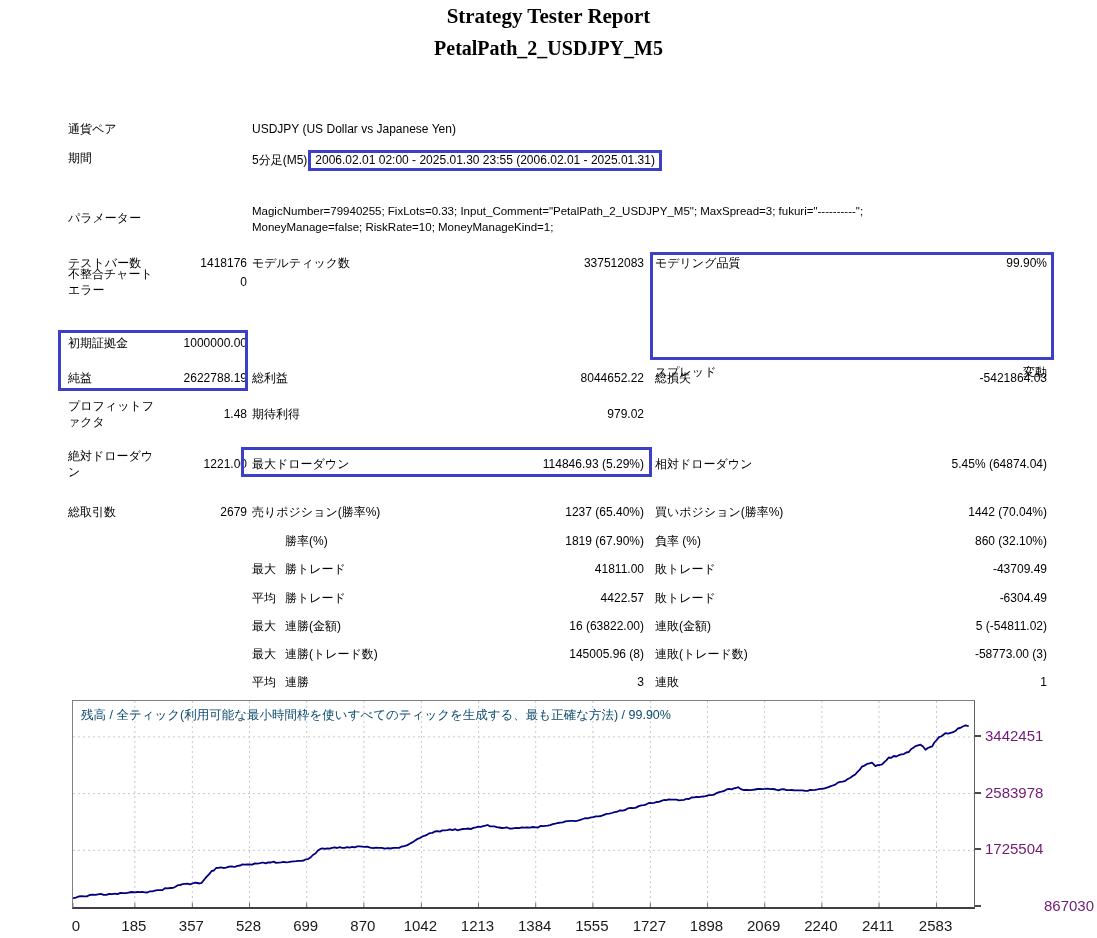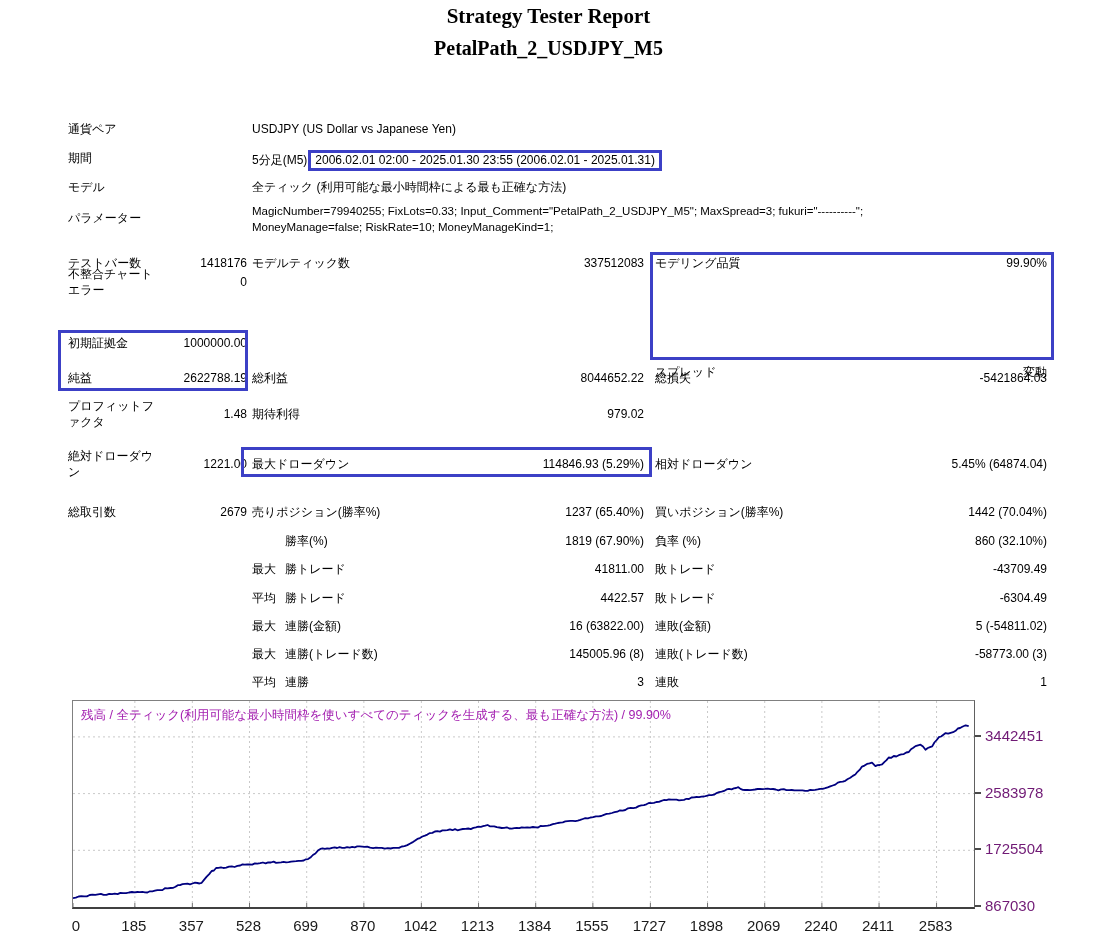--- a/index.html
+++ b/index.html
@@ -38,45 +38,41 @@
   .c3v{position:absolute;left:800px;width:247px;text-align:right;}
   .voff{margin-top:8px;}
   .hl{position:absolute;border:3px solid var(--hl);box-sizing:border-box;pointer-events:none;background:transparent;}
   .chart{
     position:absolute;left:72px;top:700px;width:901px;height:206px;background:#fff;
     border-top:1px solid #808080;border-left:1px solid #808080;border-right:1px solid #606060;
     border-bottom:2px solid #404040;
   }
   .chart svg{position:absolute;left:0;top:0;}
   .chart-title{
-    position:absolute;left:8px;top:6px;font-size:12.5px;color:#a21caf;white-space:nowrap;
+    position:absolute;left:8px;top:6px;font-size:12.5px;color:#0c4a6e;white-space:nowrap;
   }
   .ylab{position:absolute;font-size:15px;color:#701a75;white-space:nowrap;}
   .ydash{position:absolute;width:6px;height:2px;background:#4a4a4a;}
   .xlab{position:absolute;top:917px;font-size:15px;color:#1a1a1a;transform:translateX(-50%);white-space:nowrap;}
 </style>
 </head>
 <body>
 
 <div class="page">
 
   <h1 class="rpt-title">Strategy Tester Report</h1>
   <h2 class="rpt-subtitle">PetalPath_2_USDJPY_M5</h2>
 
   <div class="irow" style="top:121px">
     <span class="ilabel">通貨ペア</span>
     <span class="ivalue">USDJPY (US Dollar vs Japanese Yen)</span>
   </div>
   <div class="irow" style="top:150px">
     <span class="ilabel">期間</span>
     <span class="ivalue"><span>5分足(M5)</span><span class="pbox">2006.02.01 02:00 - 2025.01.30 23:55 (2006.02.01 - 2025.01.31)</span></span>
-  </div>
-  <div class="irow" style="top:179px">
-    <span class="ilabel">モデル</span>
-    <span class="ivalue">全ティック (利用可能な最小時間枠による最も正確な方法)</span>
   </div>
   <div class="irow" style="top:210px">
     <span class="ilabel">パラメーター</span>
     <span class="pline" style="top:-7px">MagicNumber=79940255; FixLots=0.33; Input_Comment="PetalPath_2_USDJPY_M5"; MaxSpread=3; fukuri="----------";</span>
     <span class="pline" style="top:9px">MoneyManage=false; RiskRate=10; MoneyManageKind=1;</span>
   </div>
 
   <div id="stats">
       <div class="srow" style="top: 255px;">
         <span class="c1l">テストバー数</span>
@@ -217,21 +213,21 @@
     <div class="chart-title">残高 / 全ティック(利用可能な最小時間枠を使いすべてのティックを生成する、最も正確な方法) / 99.90%</div>
   </div>
   <div id="axis-labels">
       <div class="ydash" style="left: 975px; top: 734.9px;"></div>
       <div class="ylab" style="left: 985px; top: 726.9px;">3442451</div>
       <div class="ydash" style="left: 975px; top: 791.6px;"></div>
       <div class="ylab" style="left: 985px; top: 783.6px;">2583978</div>
       <div class="ydash" style="left: 975px; top: 848.3px;"></div>
       <div class="ylab" style="left: 985px; top: 840.3px;">1725504</div>
       <div class="ydash" style="left: 975px; top: 905px;"></div>
-      <div class="ylab" style="left: 985px; top: 897px; text-align: right;">867030</div>
+      <div class="ylab" style="left: 1044px; top: 897px; text-align: right;">867030</div>
       <div class="xlab" style="left: 76px;">0</div>
       <div class="xlab" style="left: 133.85px;">185</div>
       <div class="xlab" style="left: 191.353px;">357</div>
       <div class="xlab" style="left: 248.522px;">528</div>
       <div class="xlab" style="left: 305.692px;">699</div>
       <div class="xlab" style="left: 362.861px;">870</div>
       <div class="xlab" style="left: 420.364px;">1042</div>
       <div class="xlab" style="left: 477.534px;">1213</div>
       <div class="xlab" style="left: 534.703px;">1384</div>
       <div class="xlab" style="left: 591.872px;">1555</div>

